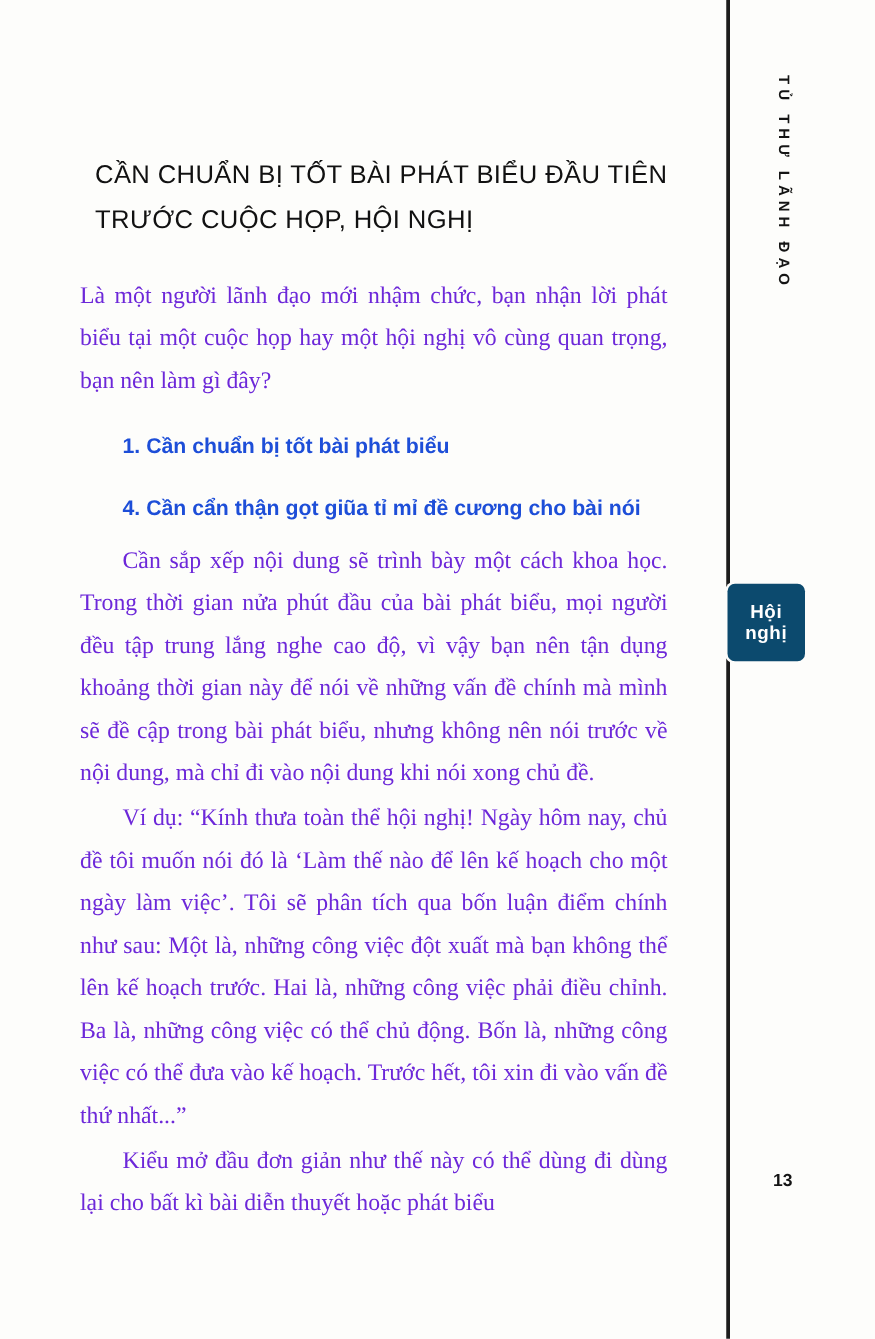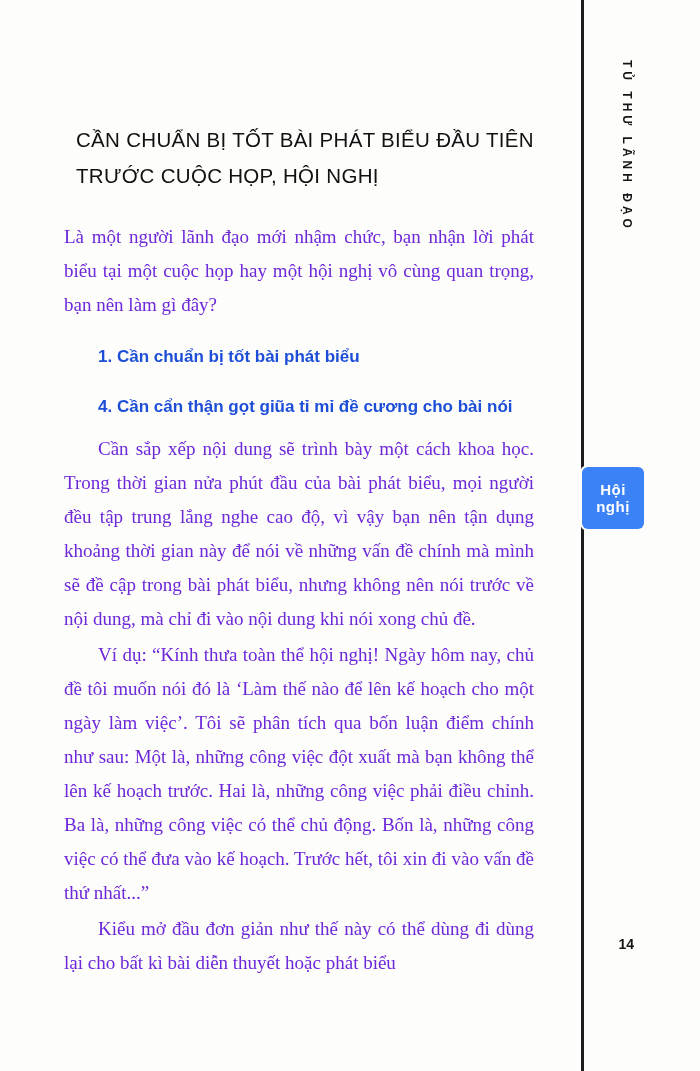--- a/index.html
+++ b/index.html
@@ -48,21 +48,21 @@
     white-space: nowrap;
   }
 
   
   .tab-marker {
     position: absolute;
     top: 467px;
     right: 56px;
     width: 62px;
     height: 62px;
-    background: #3b82f6;
+    background: #0c4a6e;
     border-radius: 6px;
     color: #ffffff;
     font-family: "Liberation Sans", sans-serif;
     font-weight: 700;
     font-size: 15px;
     line-height: 17px;
     letter-spacing: 0.5px;
     display: flex;
     flex-direction: column;
     align-items: center;
@@ -130,21 +130,21 @@
 
   <div class="edge-rule"></div>
 
   <div class="running-head">TỦ THƯ LÃNH ĐẠO</div>
 
   <div class="tab-marker">
     <span>Hội</span>
     <span>nghị</span>
   </div>
 
-  <div class="page-number">14</div>
+  <div class="page-number">13</div>
 
   <div class="content">
 
     <h1 class="title">
       <span class="line">CẦN CHUẨN BỊ TỐT BÀI PHÁT BIỂU ĐẦU TIÊN</span>
       <span class="line">TRƯỚC CUỘC HỌP, HỘI NGHỊ</span>
     </h1>
 
     <p class="para noindent">Là một người lãnh đạo mới nhậm chức, bạn nhận lời phát biểu tại một cuộc họp hay một hội nghị vô cùng quan trọng, bạn nên làm gì đây?</p>
 

